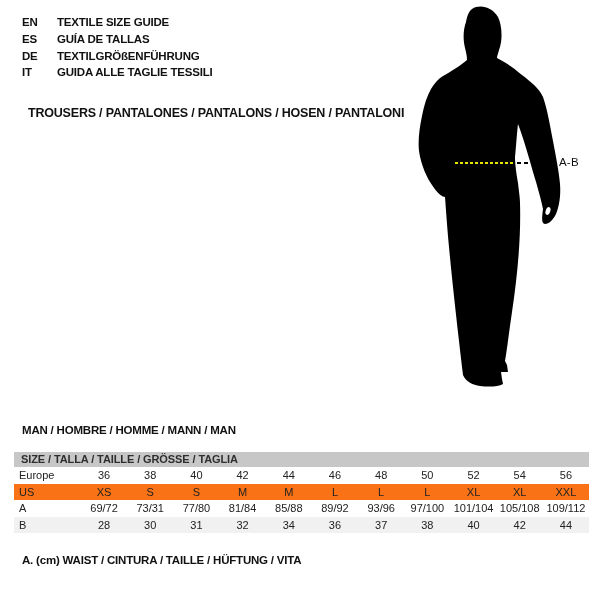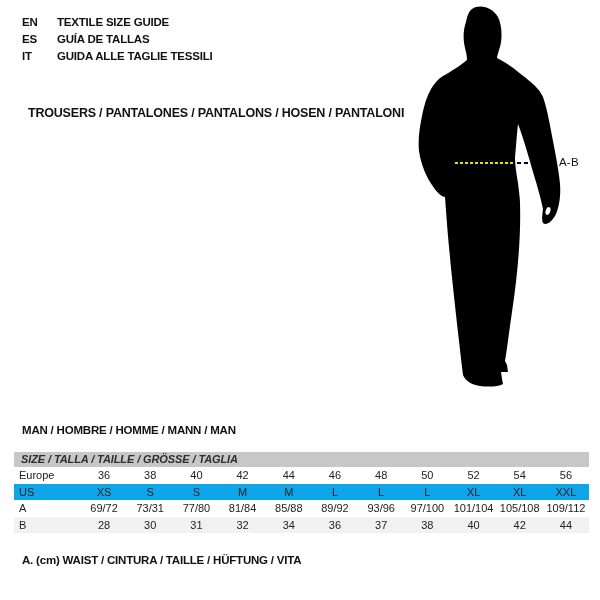--- a/index.html
+++ b/index.html
@@ -21,37 +21,38 @@
     background:repeating-linear-gradient(to right,#e8e400 0 3px,transparent 3px 5px);}
   .waist-line-black{position:absolute;left:517px;top:162px;width:39px;height:1.6px;z-index:3;
     background:repeating-linear-gradient(to right,#000 0 4px,transparent 4px 7px);}
   .ab-label{position:absolute;left:559px;top:156px;font-size:11.5px;letter-spacing:0.2px;z-index:3;}
   
   .gender-heading{position:absolute;left:22px;top:424px;font-size:11.5px;font-weight:bold;
     letter-spacing:-0.2px;}
   
   .size-table{position:absolute;left:14px;top:452px;width:575px;font-size:11px;}
   .table-header{height:15px;line-height:15px;background:#c7c7c7;color:#2e2e2e;
-    font-weight:bold;letter-spacing:-0.1px;padding-left:7px;font-style:italic;}
+    font-weight:bold;letter-spacing:-0.1px;padding-left:7px;}
   .trow{display:flex;height:16.5px;align-items:center;color:#222;justify-content:flex-end;}
   .trow.stripe{background:#f1f1f1;}
   .tlabel{width:62px;padding-left:5px;flex:none;}
   .tcell{flex:1;text-align:center;}
   
   .footnotes{position:absolute;left:22px;top:552px;font-size:11.5px;font-weight:bold;
     letter-spacing:-0.2px;line-height:17.5px;}
 </style>
 </head>
 <body>
 
 <div class="canvas">
 
   <div class="lang-list">
     <div><span class="lang-code">EN</span><span>TEXTILE SIZE GUIDE</span></div>
     <div><span class="lang-code">ES</span><span>GUÍA DE TALLAS</span></div>
+    <div><span class="lang-code">DE</span><span>TEXTILGRÖßENFÜHRUNG</span></div>
     <div><span class="lang-code">IT</span><span>GUIDA ALLE TAGLIE TESSILI</span></div>
   </div>
 
   <div class="product-heading">TROUSERS / PANTALONES / PANTALONS / HOSEN / PANTALONI</div>
 
   <svg class="silhouette" viewBox="0 0 190 400" xmlns="http://www.w3.org/2000/svg">
     <path fill="#000000" d="
       M62,9
       C70,4 82,7 88,17
       C92,25 93,40 89,50
@@ -105,21 +106,21 @@
           <span class="tcell">40</span>
           <span class="tcell">42</span>
           <span class="tcell">44</span>
           <span class="tcell">46</span>
           <span class="tcell">48</span>
           <span class="tcell">50</span>
           <span class="tcell">52</span>
           <span class="tcell">54</span>
           <span class="tcell">56</span>
         </div>
-        <div class="trow stripe" style="background: #0ea5e9;">
+        <div class="trow stripe" style="background: #f97316;">
           <span class="tlabel">US</span>
           <span class="tcell">XS</span>
           <span class="tcell">S</span>
           <span class="tcell">S</span>
           <span class="tcell">M</span>
           <span class="tcell">M</span>
           <span class="tcell">L</span>
           <span class="tcell">L</span>
           <span class="tcell">L</span>
           <span class="tcell">XL</span>

